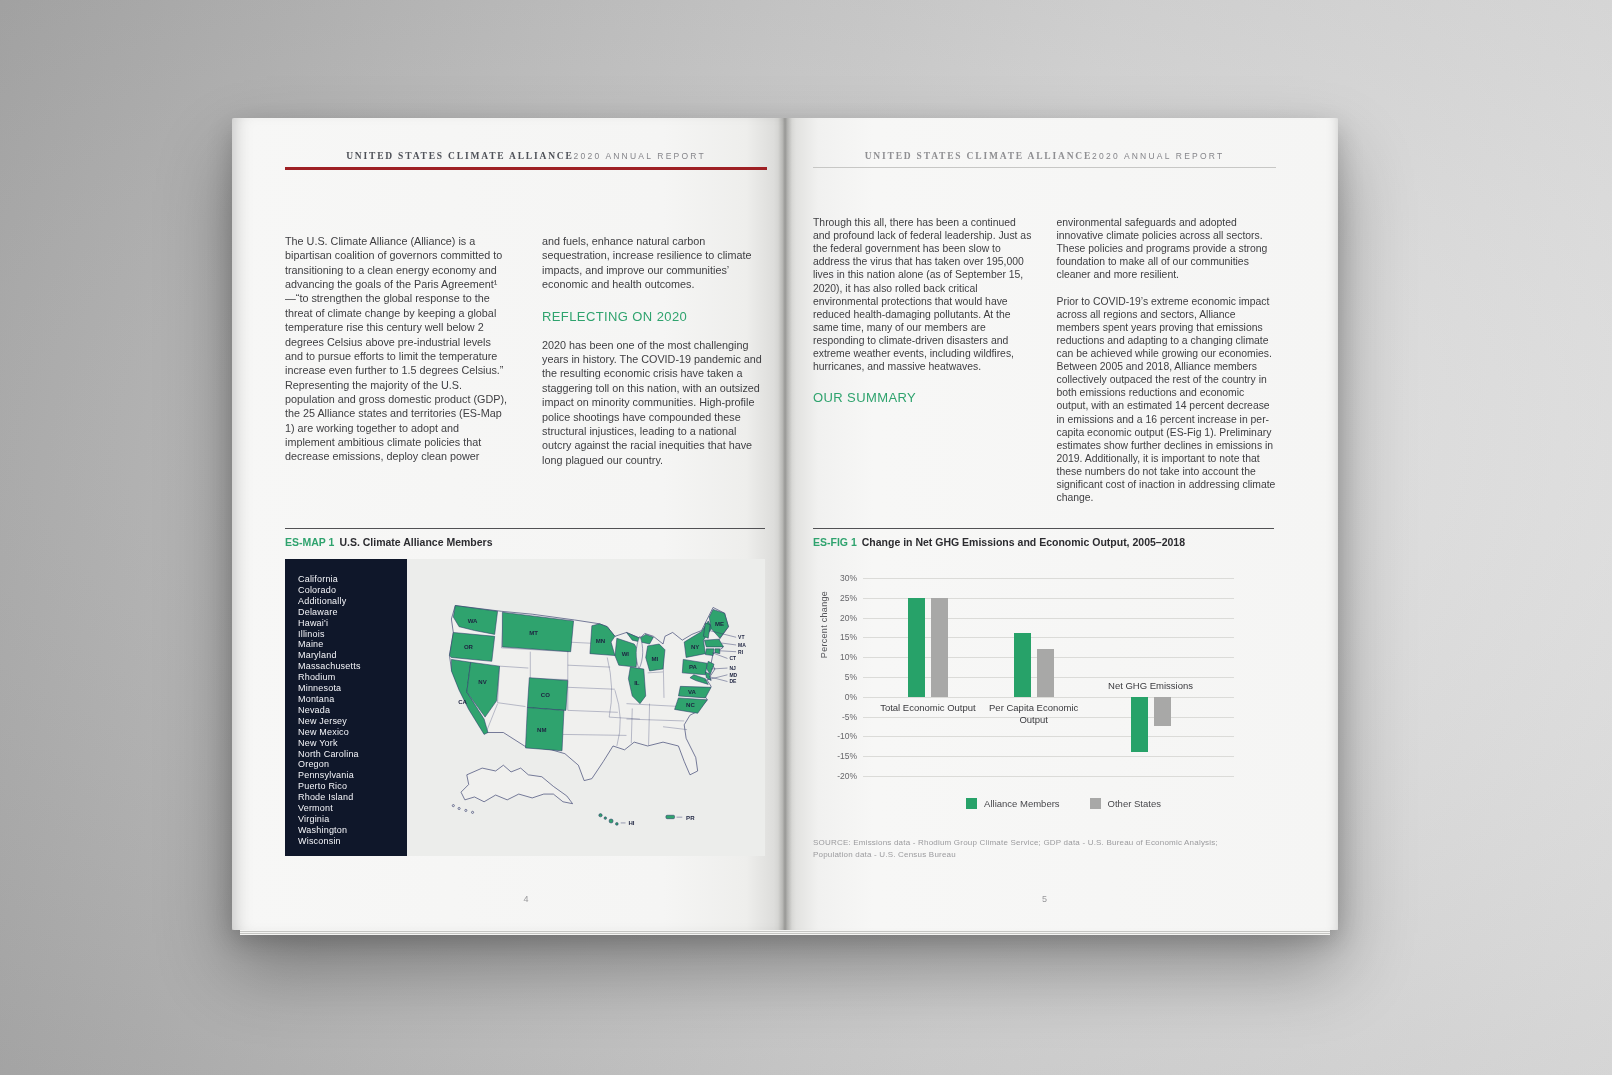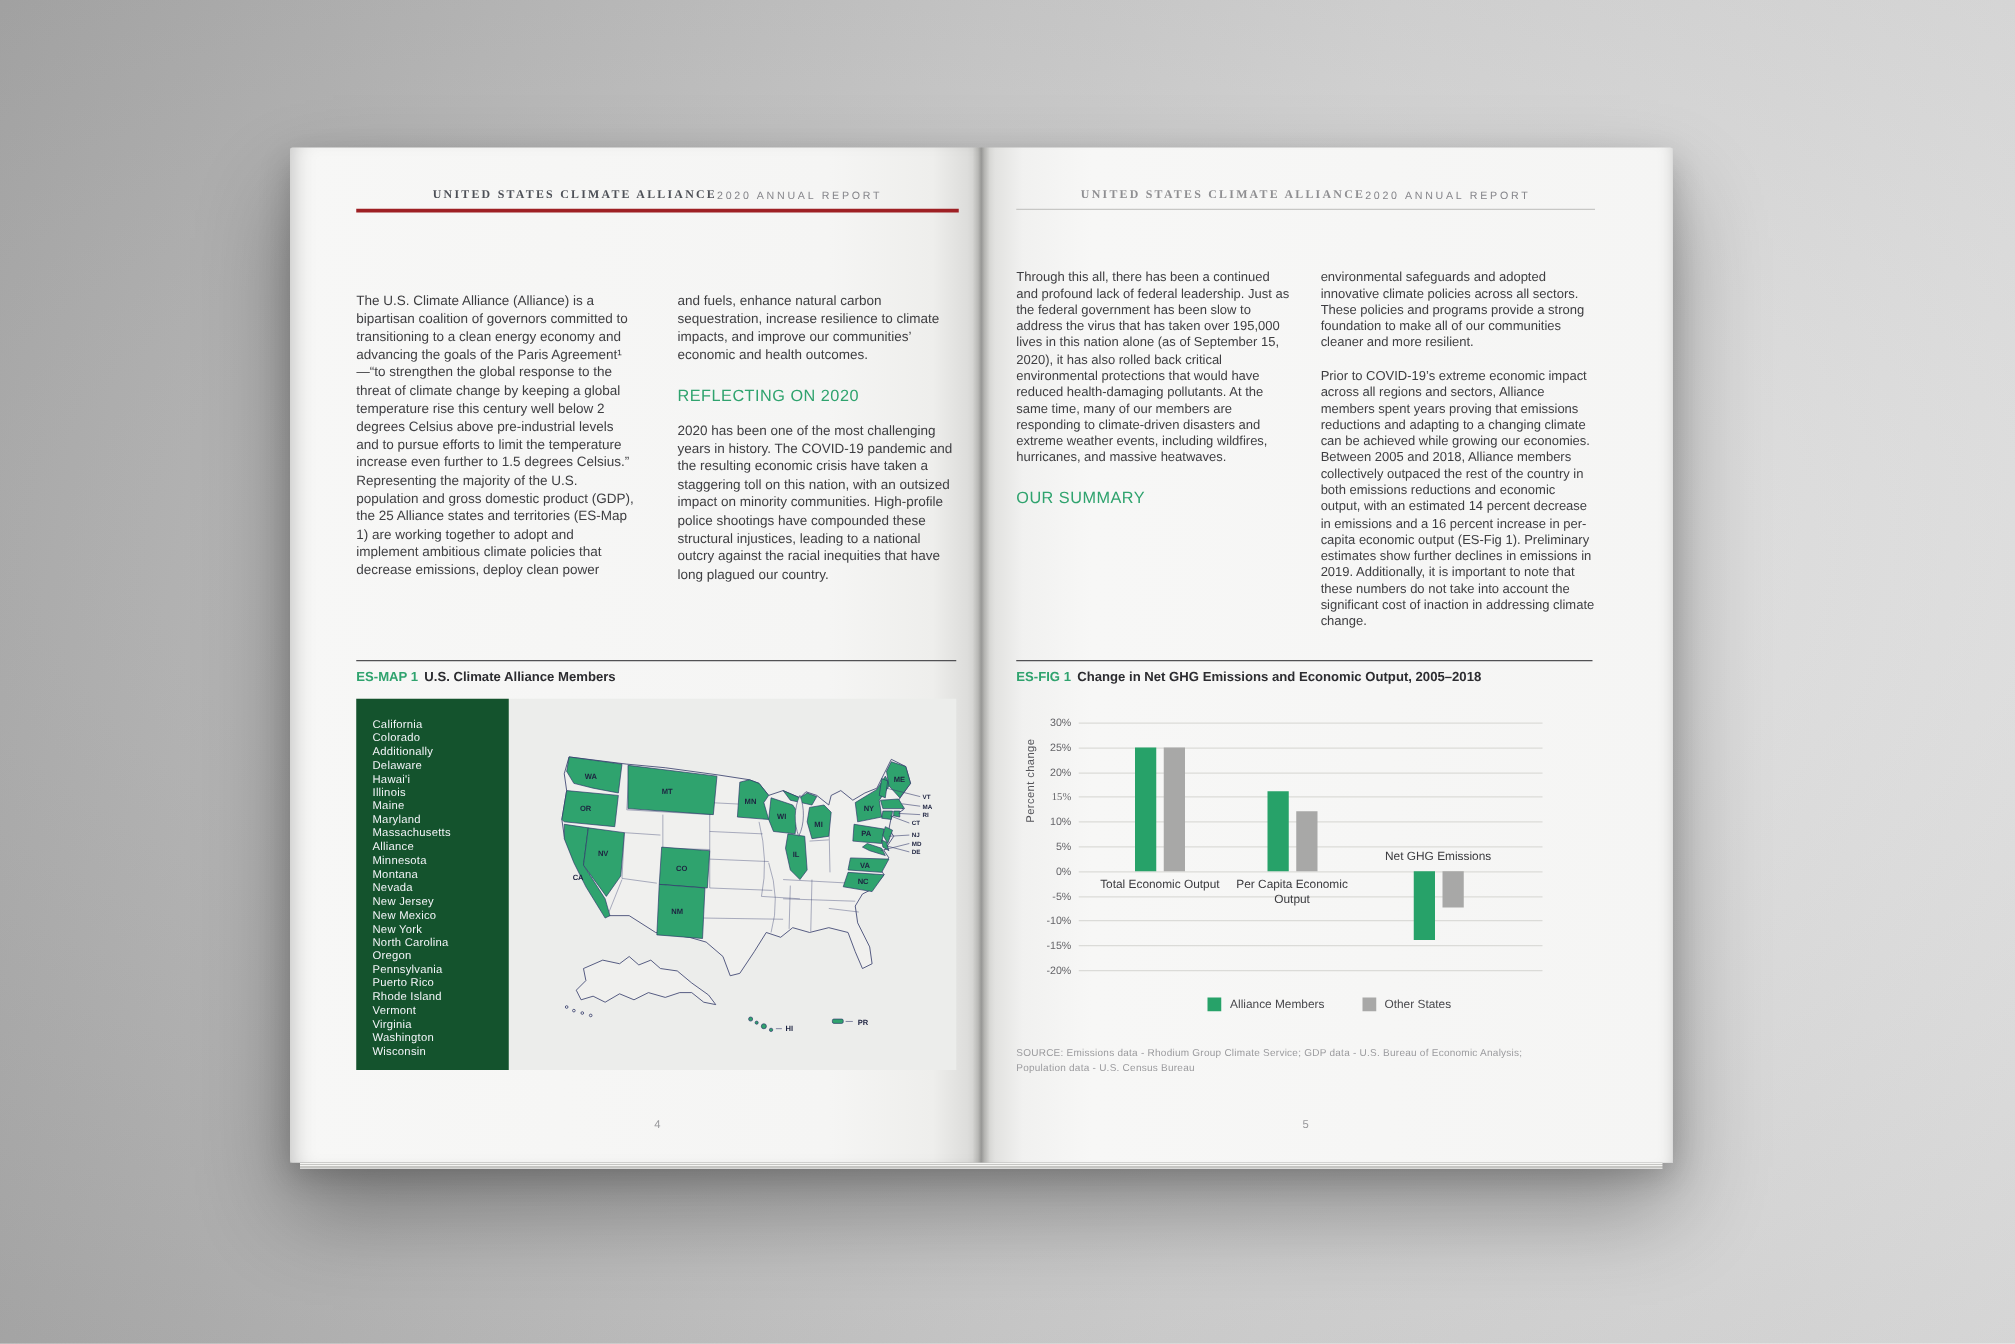--- a/index.html
+++ b/index.html
@@ -42,21 +42,21 @@
   .green-head{color:#2fa36e;font-size:13px;letter-spacing:.4px;margin:17px 0 12px 0;}
   .footnote{margin-top:9px;border-top:1px solid #97979a;padding-top:4px;
     font-family:"Liberation Serif",serif;font-style:italic;font-size:7.8px;line-height:1.38;color:#86868a;}
 
   .figure{position:absolute;left:0;right:2px;top:377px;}
   .fig-rule{height:1px;background:#515154;margin-bottom:7px;}
   .fig-caption{font-size:10.5px;font-weight:bold;color:#2c2c30;}
   .fig-tag{color:#2fa36e;margin-right:5px;}
 
   .map-wrap{margin-top:11px;display:flex;background:#ecedeb;height:297px;}
-  .state-panel{width:103px;background:#14532d;color:#f4f5f9;padding:15px 6px 10px 13px;
+  .state-panel{width:103px;background:#0f172a;color:#f4f5f9;padding:15px 6px 10px 13px;
     font-size:9px;line-height:10.9px;letter-spacing:.2px;}
   .map-area{flex:1;position:relative;}
   .map-area svg{position:absolute;inset:2px 0 2px 4px;width:calc(100% - 4px);height:calc(100% - 4px);}
   .land{fill:#f0f0ee;stroke:#39406e;stroke-width:.7;stroke-linejoin:round;}
   .borders{fill:none;stroke:#3a4170;stroke-width:.45;opacity:.75;}
   .gstate{fill:#2fa36e;stroke:#2c3569;stroke-width:.55;stroke-linejoin:round;}
   .lake{fill:#ecedeb;stroke:#39406e;stroke-width:.5;}
   .map-lbl{font-family:"Liberation Sans",sans-serif;font-size:6.3px;font-weight:bold;fill:#1d2340;}
   .map-lbl.small{font-size:5.2px;}
   .callout-line{stroke:#3a4170;stroke-width:.5;}
@@ -117,21 +117,21 @@
             <div class="state-panel">
                 <div>California</div>
                 <div>Colorado</div>
                 <div>Additionally</div>
                 <div>Delaware</div>
                 <div>Hawai'i</div>
                 <div>Illinois</div>
                 <div>Maine</div>
                 <div>Maryland</div>
                 <div>Massachusetts</div>
-                <div>Alliance</div>
+                <div>Rhodium</div>
                 <div>Minnesota</div>
                 <div>Montana</div>
                 <div>Nevada</div>
                 <div>New Jersey</div>
                 <div>New Mexico</div>
                 <div>New York</div>
                 <div>North Carolina</div>
                 <div>Oregon</div>
                 <div>Pennsylvania</div>
                 <div>Puerto Rico</div>
@@ -257,21 +257,21 @@
           <div class="chart-wrap">
             <div class="chart-plot">
               <div class="ylab">Percent change</div>
             <div class="gridline" style="top: 0%;"></div>
                 <div class="ytick" style="top: 0%;">30%</div>
                 <div class="gridline" style="top: 10%;"></div>
                 <div class="ytick" style="top: 10%;">25%</div>
                 <div class="gridline" style="top: 20%;"></div>
                 <div class="ytick" style="top: 20%;">20%</div>
                 <div class="gridline" style="top: 30%;"></div>
-                <div class="ytick" style="top: 30%; font-family: Liberation Serif, serif;">15%</div>
+                <div class="ytick" style="top: 30%;">15%</div>
                 <div class="gridline" style="top: 40%;"></div>
                 <div class="ytick" style="top: 40%;">10%</div>
                 <div class="gridline" style="top: 50%;"></div>
                 <div class="ytick" style="top: 50%;">5%</div>
                 <div class="gridline" style="top: 60%;"></div>
                 <div class="ytick" style="top: 60%;">0%</div>
                 <div class="gridline" style="top: 70%;"></div>
                 <div class="ytick" style="top: 70%;">-5%</div>
                 <div class="gridline" style="top: 80%;"></div>
                 <div class="ytick" style="top: 80%;">-10%</div>

